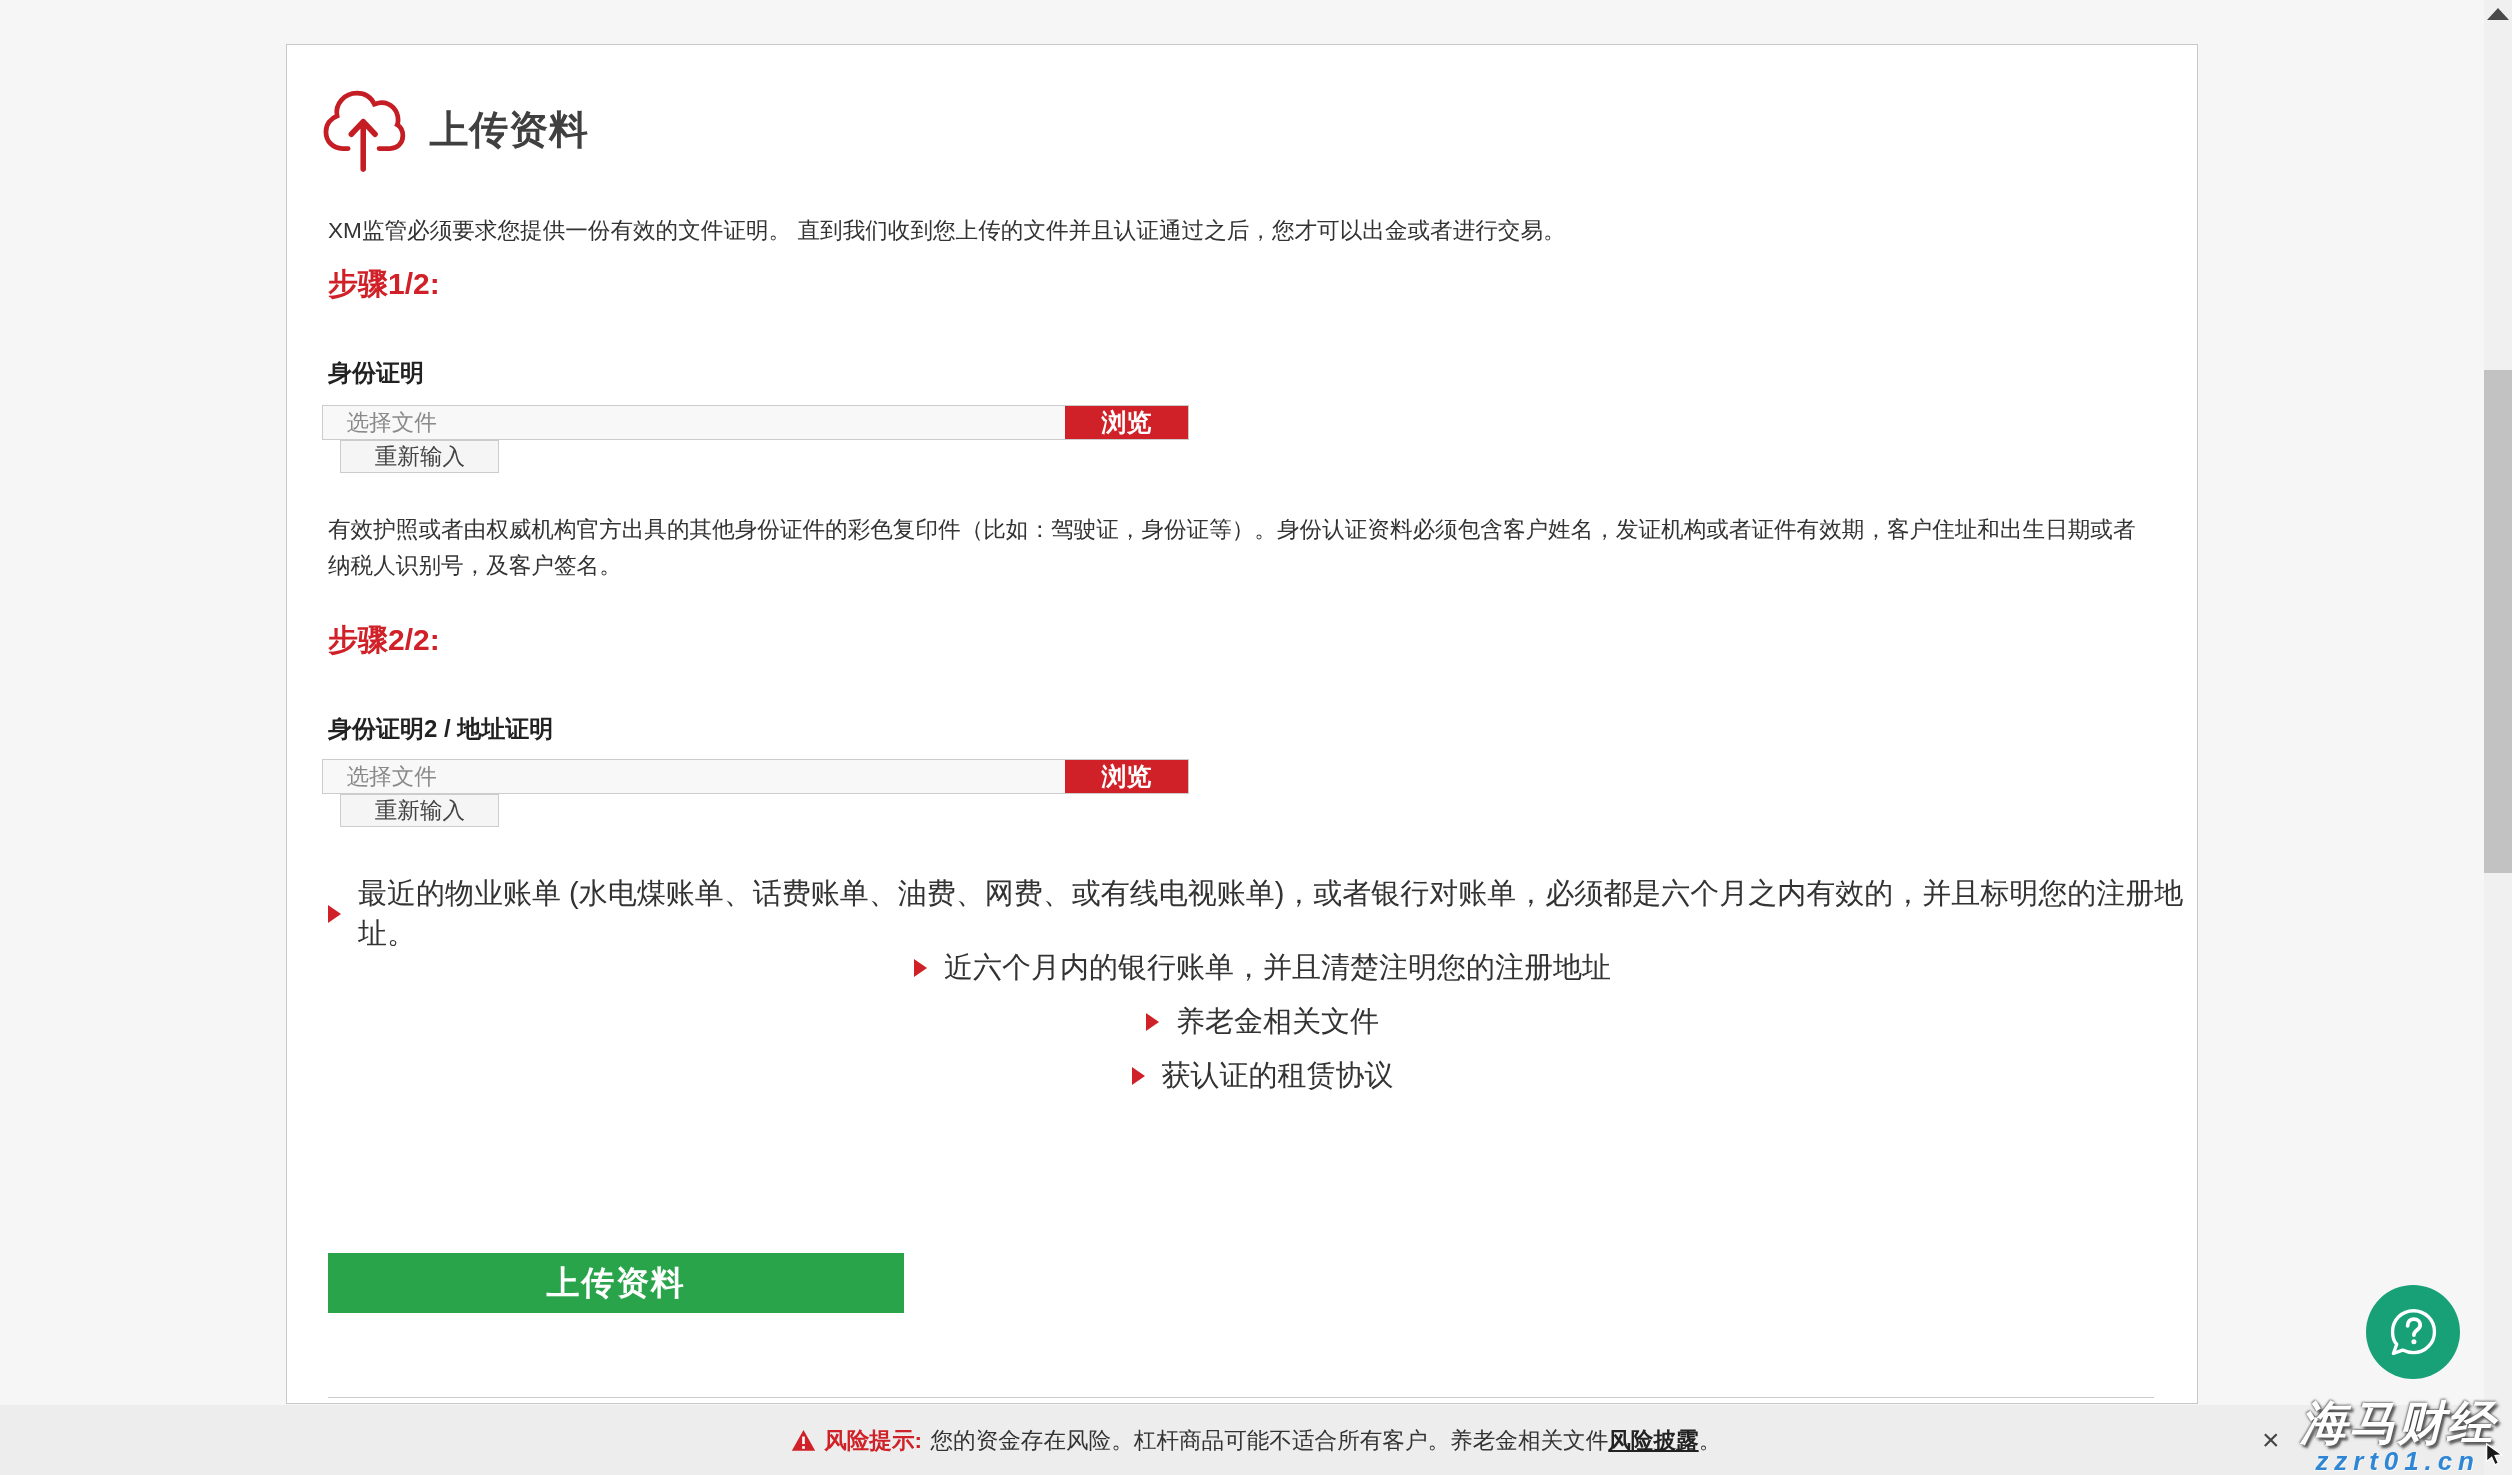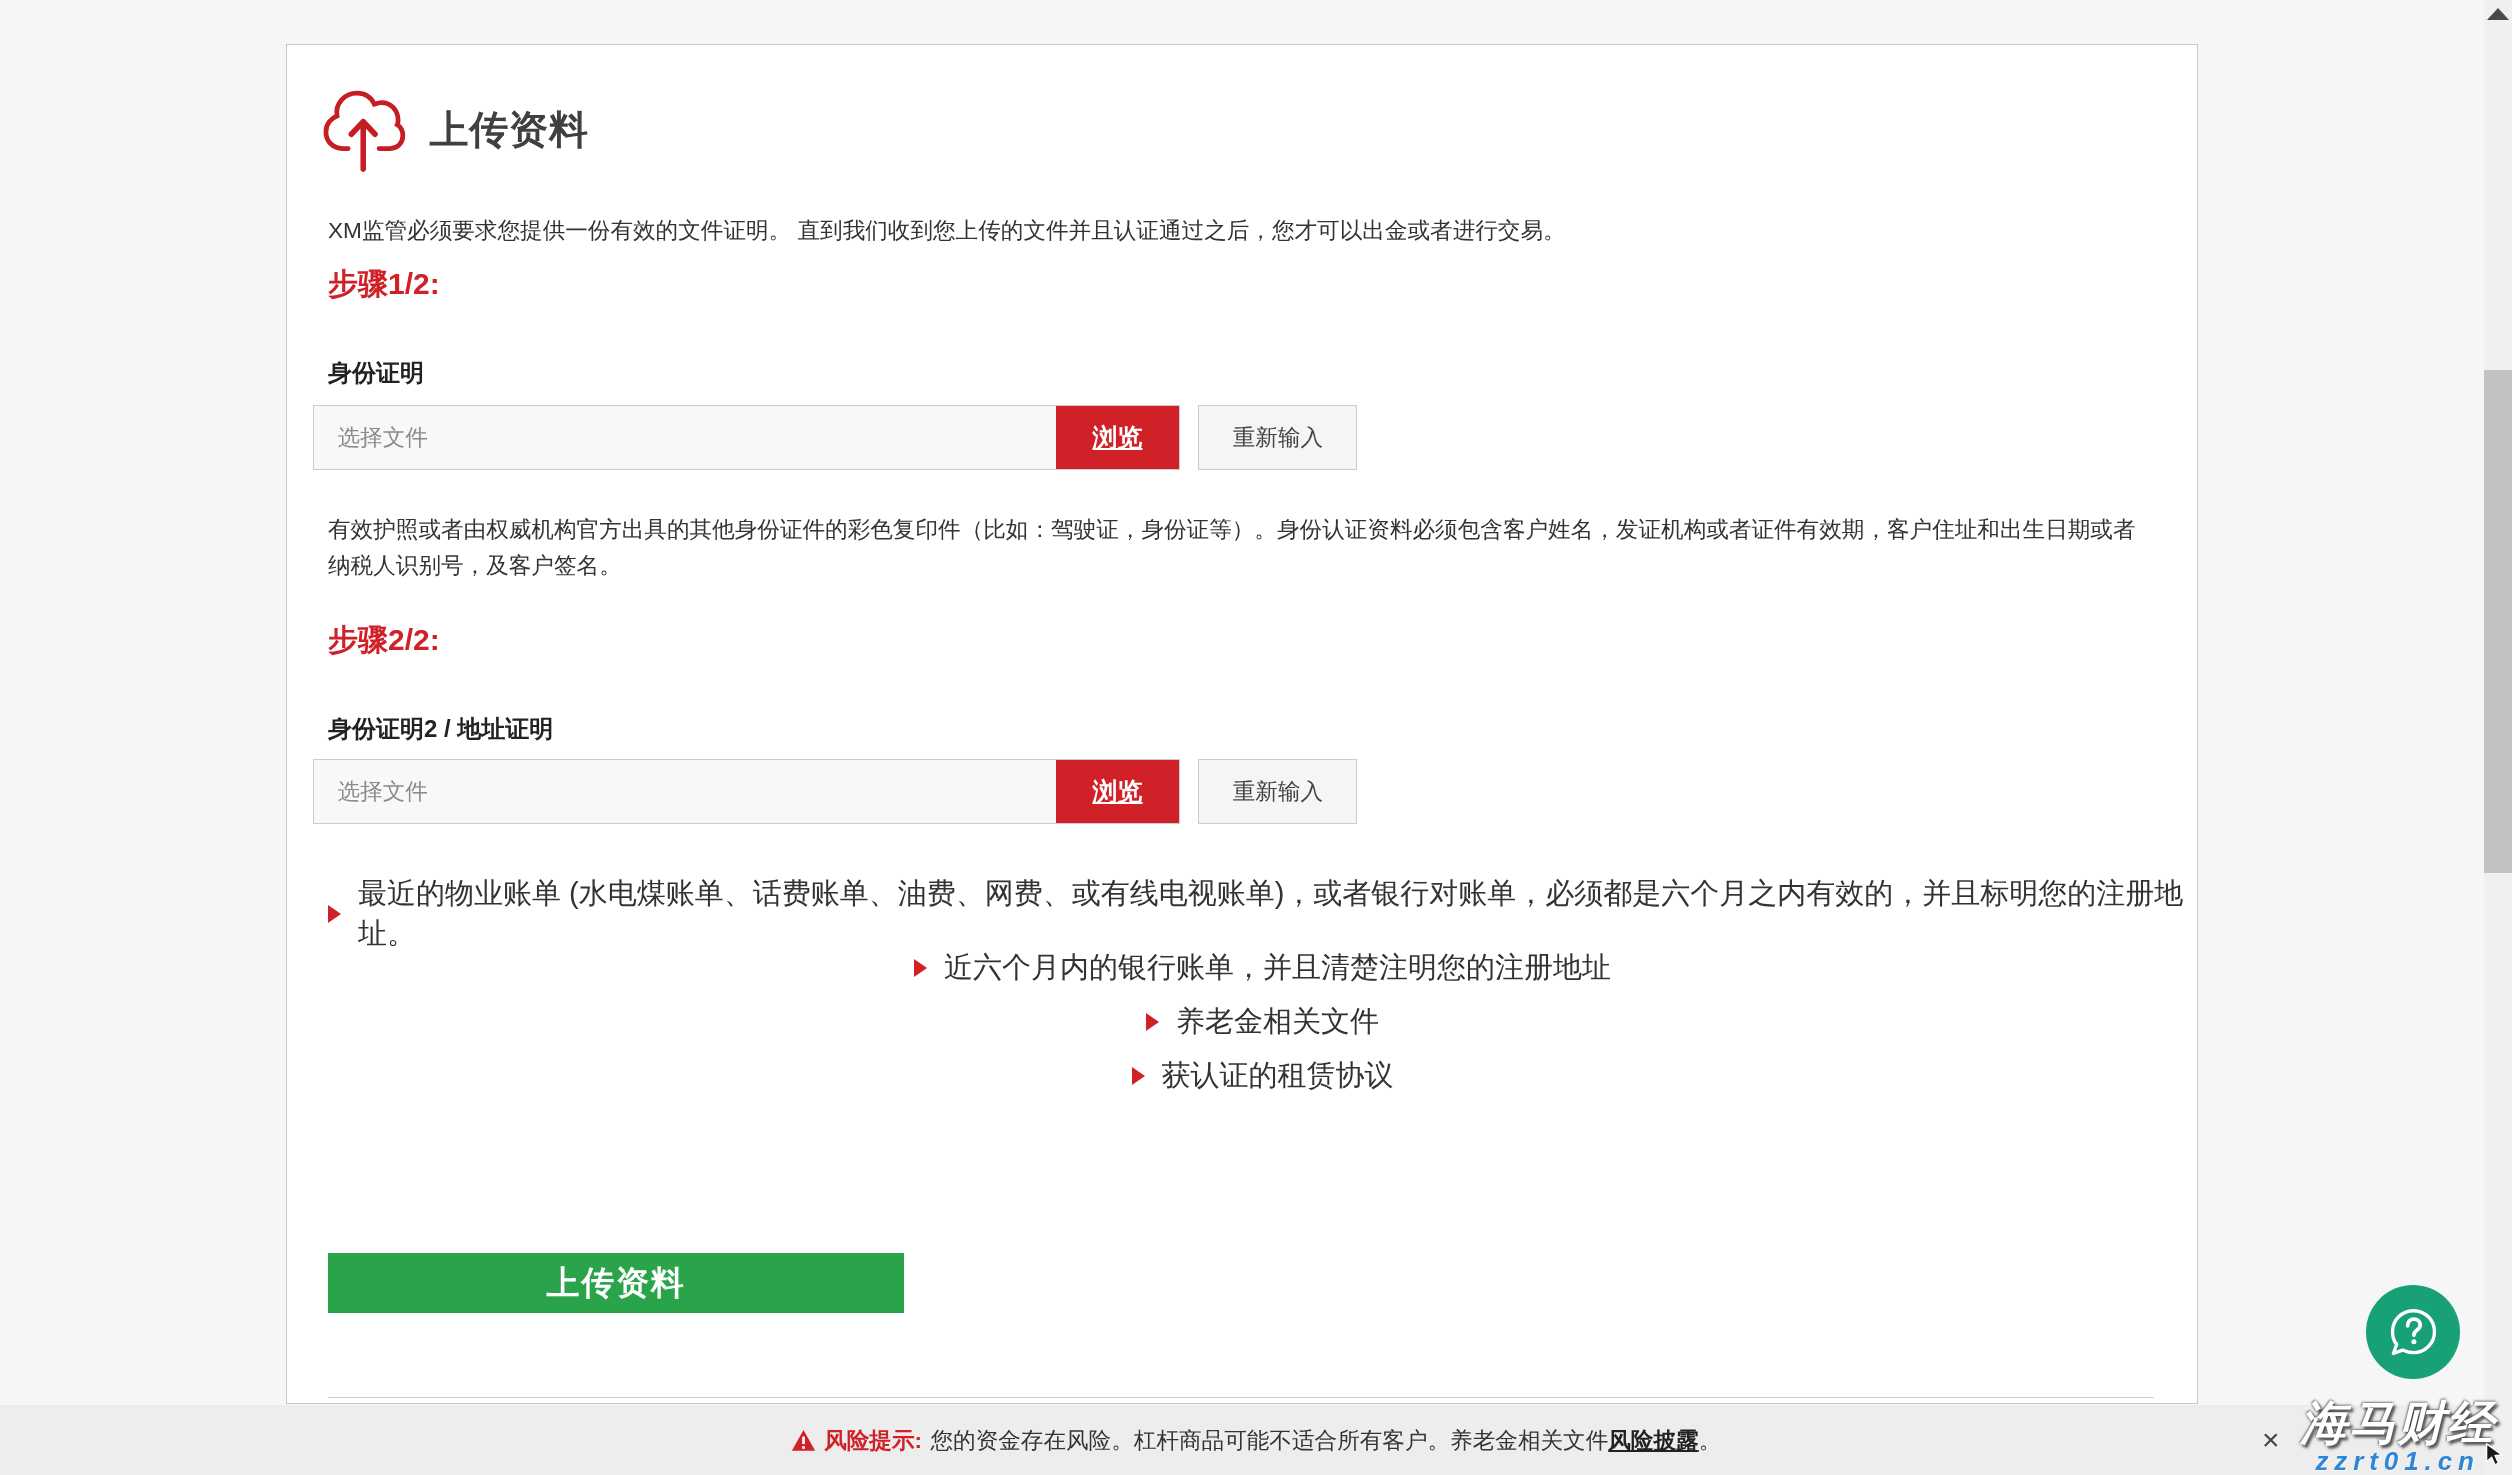--- a/index.html
+++ b/index.html
@@ -18,29 +18,29 @@
   .intro { position:absolute; left:41px; top:168px; width:1826px; font-size:22.6px; color:#333; line-height:35px; }
 
   .step-heading { position:absolute; left:41px; font-size:30px; font-weight:bold; color:#d02128; }
   .step1-heading { top:219px; }
   .step2-heading { top:575px; }
 
   .field-label { position:absolute; left:41px; font-size:24px; font-weight:bold; color:#222; }
   .label1 { top:312px; }
   .label2 { top:668px; }
 
-  .file-row { position:absolute; left:26px; display:flex; align-items:stretch; height:65px; }
+  .file-row { position:absolute; left:35px; display:flex; align-items:stretch; height:65px;flex-direction:column; }
   .row1 { top:360px; }
   .row2 { top:714px; }
   .file-box { display:flex; width:867px; border:0.8px solid #cccccc; background:#f8f8f8; }
   .file-name { flex:1; border:none; background:transparent; outline:none; padding-left:23.5px;
                font-size:22.6px; color:#555; font-family:inherit; }
   .file-name::placeholder { color:#8a8a8a; opacity:1; }
   .browse-btn { width:123px; background:#d02128; color:#ffffff; font-size:25px; font-weight:bold;
-                border:none; cursor:pointer; font-family:inherit;text-decoration:underline; }
+                border:none; cursor:pointer; font-family:inherit; }
   .reset-btn { width:159px; margin-left:18.4px; background:#f5f5f5; border:0.8px solid #cccccc;
                color:#444; font-size:22.6px; cursor:pointer; font-family:inherit; }
 
   .step1-desc { position:absolute; left:41px; top:467px; width:1826px; font-size:22.6px; color:#333; line-height:36px; }
 
   .doc-list { position:absolute; left:41px; top:842px; list-style:none; }
   .doc-list li { display:flex; align-items:center; height:54px; font-size:29px; color:#333;justify-content:center; }
   .bullet { width:0; height:0; border-top:9.2px solid transparent; border-bottom:9.2px solid transparent;
             border-left:13.4px solid #d02128; margin-right:17px; flex:none; }
 

